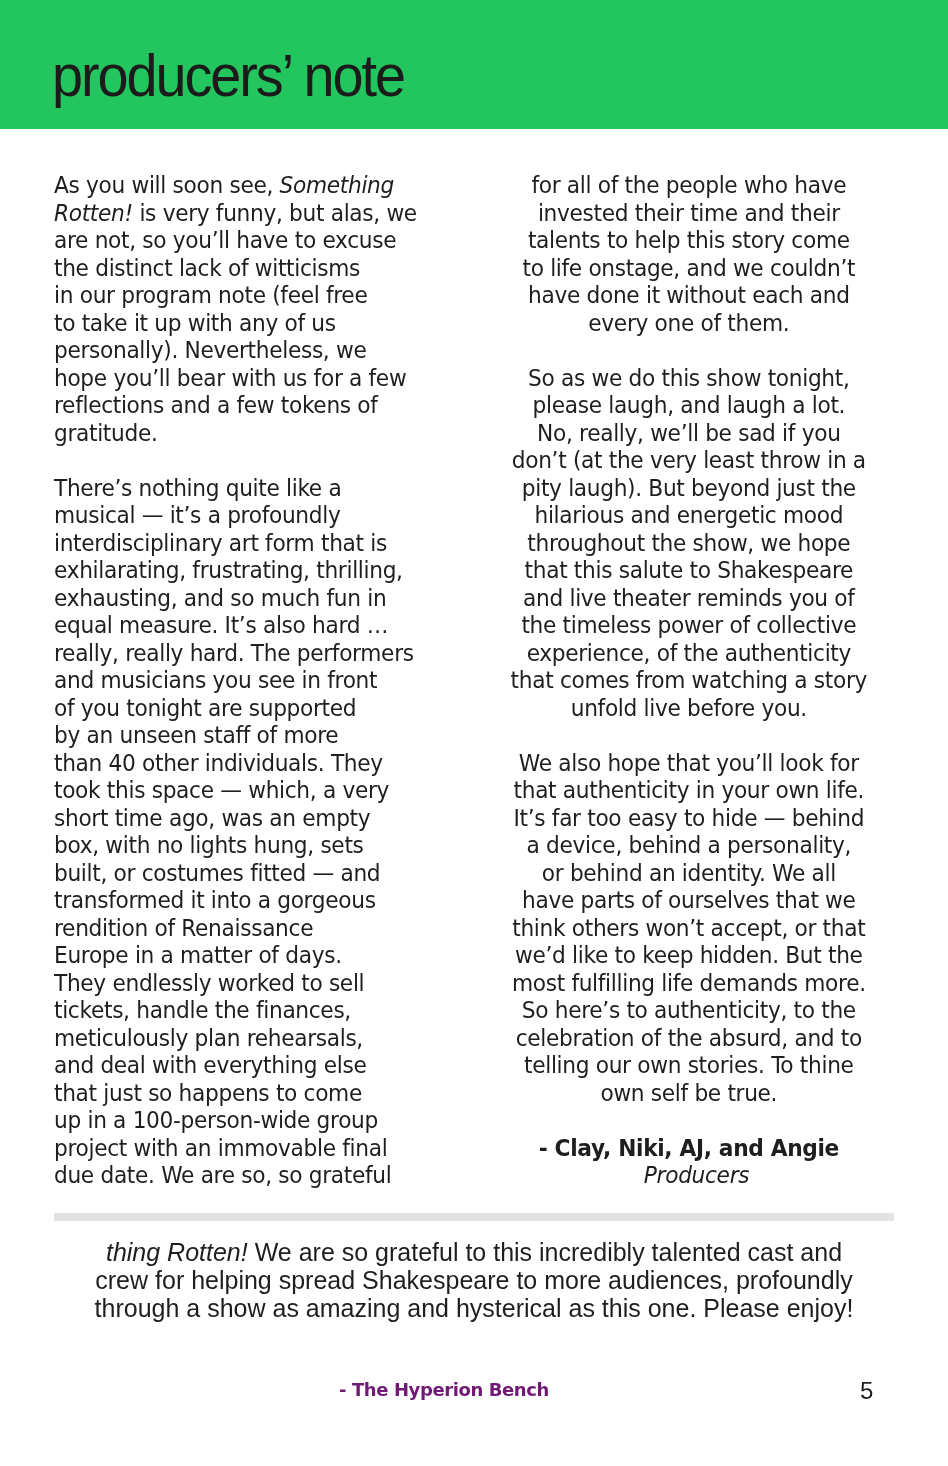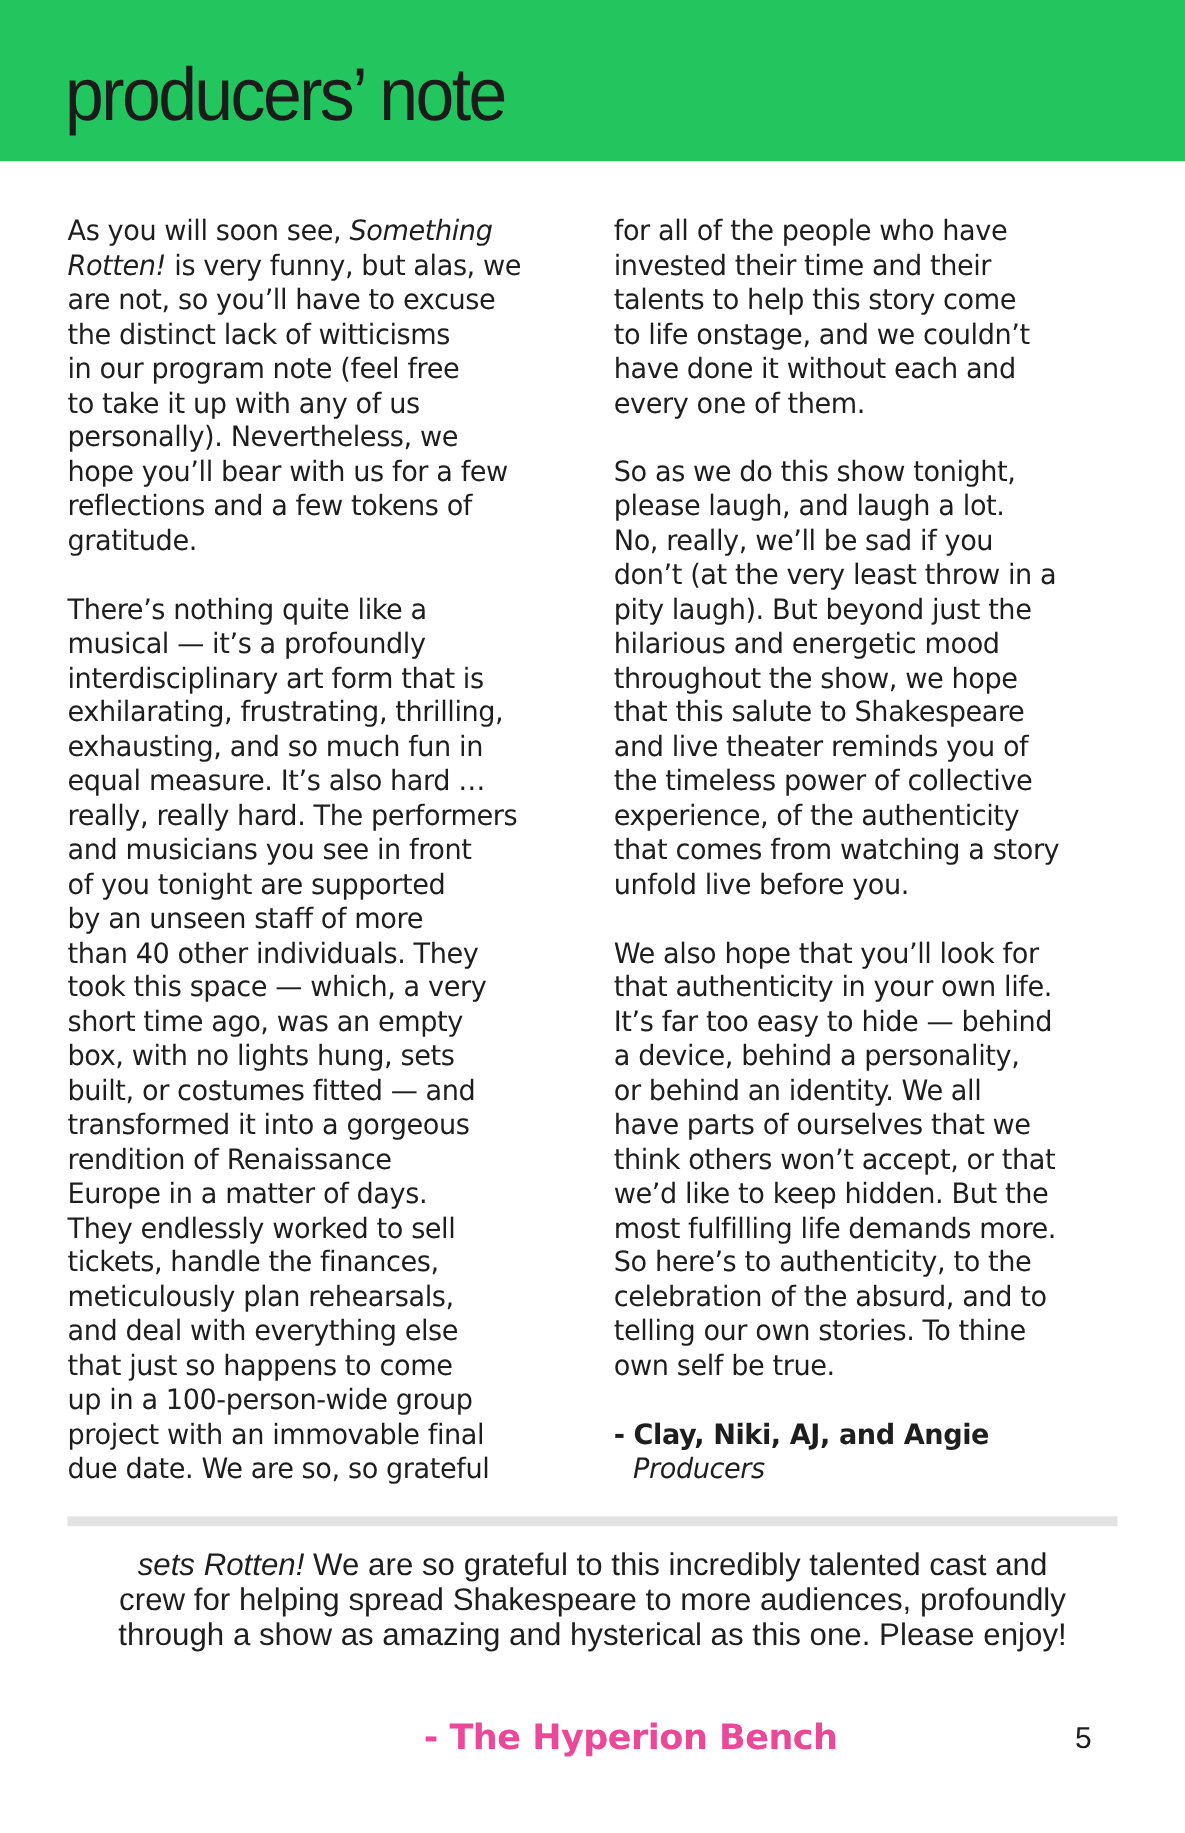--- a/index.html
+++ b/index.html
@@ -38,21 +38,21 @@
       position: absolute;
       top: 172px;
       font-family: "DejaVu Sans", sans-serif;
       font-size: 22.5px;
       line-height: 27.5px;
       letter-spacing: -0.35px;
       color: #1e1e1e;
       white-space: nowrap;
     }
     .col-left { left: 54px; width: 405px; }
-    .col-right { left: 491px; width: 410px; }
+    .col-right { left: 491px; width: 410px; text-align: center; }
     .column p {
       margin: 0 0 27.5px 0;
       transform: scaleX(0.965);
       transform-origin: left top;
     }
     .column .line { display: block; }
     .signature {
       margin: 0;
       transform: scaleX(0.965);
       transform-origin: left top;
@@ -82,24 +82,24 @@
       line-height: 28px;
       color: #1e1e1e;
       white-space: nowrap;
     }
     .thanks .line { display: block; }
     .thanks-sign {
       position: absolute;
       left: 339px; top: 1374px;
       font-family: "DejaVu Sans", sans-serif;
       font-weight: bold;
-      font-size: 28px;
+      font-size: 18px;
       line-height: 32px;
       letter-spacing: -0.4px;
-      color: #ec4899;
+      color: #701a75;
     }
     .page-number {
       position: absolute;
       left: 860px; top: 1376px;
       font-family: "Liberation Sans", sans-serif;
       font-size: 24px;
       line-height: 30px;
       color: #1e1e1e;
     }
     em { font-style: italic; }
@@ -195,18 +195,18 @@
     </p>
   <div class="signature">
     <span class="sig-names">- Clay, Niki, AJ, and Angie</span>
     <span class="sig-role">Producers</span>
   </div>
 </div>
 
 <div class="divider"></div>
 
 <div class="thanks">
-    <span class="line"><em>sets Rotten!</em> We are so grateful to this incredibly talented cast and</span>
+    <span class="line"><em>thing Rotten!</em> We are so grateful to this incredibly talented cast and</span>
     <span class="line">crew for helping spread Shakespeare to more audiences, profoundly</span>
     <span class="line">through a show as amazing and hysterical as this one. Please enjoy!</span>
   </div>
 <div class="thanks-sign">- The Hyperion Bench</div>
 <div class="page-number">5</div>
 
 </body></html>

